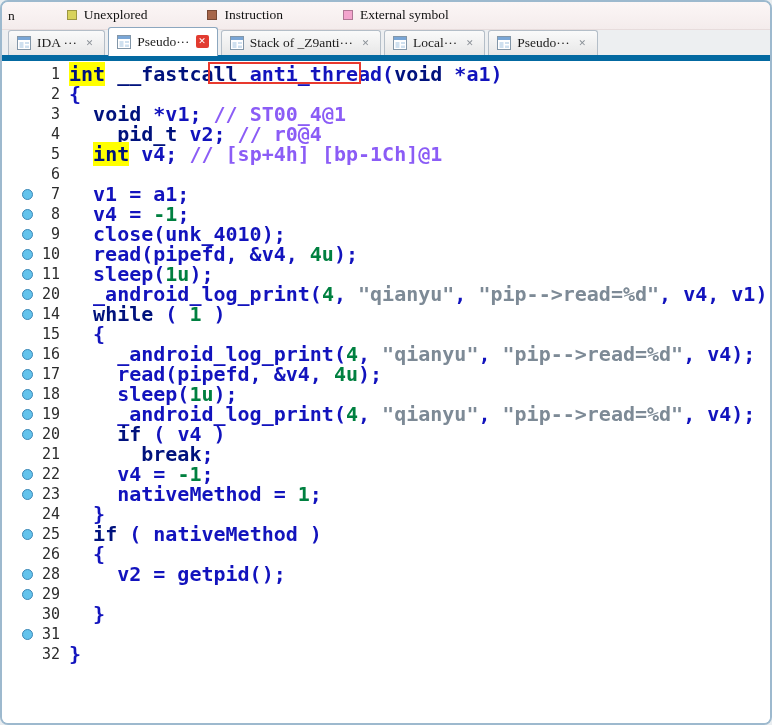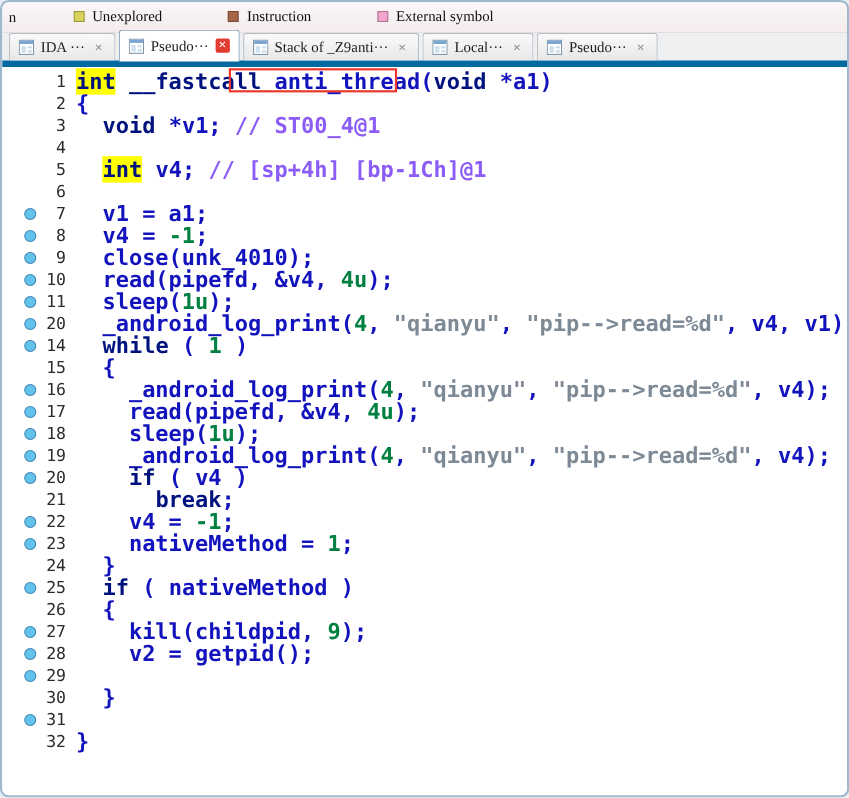--- a/index.html
+++ b/index.html
@@ -156,20 +156,21 @@
           <span class="ltext"><span class="tk-p">{</span></span>
         </div>
         <div class="code-line">
           <span class="gutter"></span>
           <span class="lnum">3</span>
           <span class="ltext"><span class="tk-p">  </span><span class="tk-k">void</span><span class="tk-p"> *v1; </span><span class="tk-c">// ST00_4@1</span></span>
         </div>
         <div class="code-line">
           <span class="gutter"></span>
           <span class="lnum">4</span>
+          <span class="ltext"><span class="tk-p">  </span><span class="tk-k">__pid_t</span><span class="tk-p"> v2; </span><span class="tk-c">// r0@4</span></span>
         </div>
         <div class="code-line">
           <span class="gutter"></span>
           <span class="lnum">5</span>
           <span class="ltext"><span class="tk-p">  </span><span class="tk-h">int</span><span class="tk-p"> v4; </span><span class="tk-c">// [sp+4h] [bp-1Ch]@1</span></span>
         </div>
         <div class="code-line">
           <span class="gutter"></span>
           <span class="lnum">6</span>
           <span class="ltext"></span>
@@ -291,27 +292,20 @@
           <span class="gutter">
             <span class="bp" style="background: rgb(100, 195, 236);"></span>
           </span>
           <span class="lnum">25</span>
           <span class="ltext"><span class="tk-p">  </span><span class="tk-k">if</span><span class="tk-p"> ( nativeMethod )</span></span>
         </div>
         <div class="code-line">
           <span class="gutter"></span>
           <span class="lnum">26</span>
           <span class="ltext"><span class="tk-p">  {</span></span>
-        </div>
-        <div class="code-line">
-          <span class="gutter">
-            <span class="bp" style="background: rgb(100, 195, 236);"></span>
-          </span>
-          <span class="lnum">27</span>
-          <span class="ltext"><span class="tk-p">    kill(childpid, </span><span class="tk-m">9</span><span class="tk-p">);</span></span>
         </div>
         <div class="code-line">
           <span class="gutter">
             <span class="bp" style="background: rgb(100, 195, 236);"></span>
           </span>
           <span class="lnum">28</span>
           <span class="ltext"><span class="tk-p">    v2 = getpid();</span></span>
         </div>
         <div class="code-line">
           <span class="gutter">

